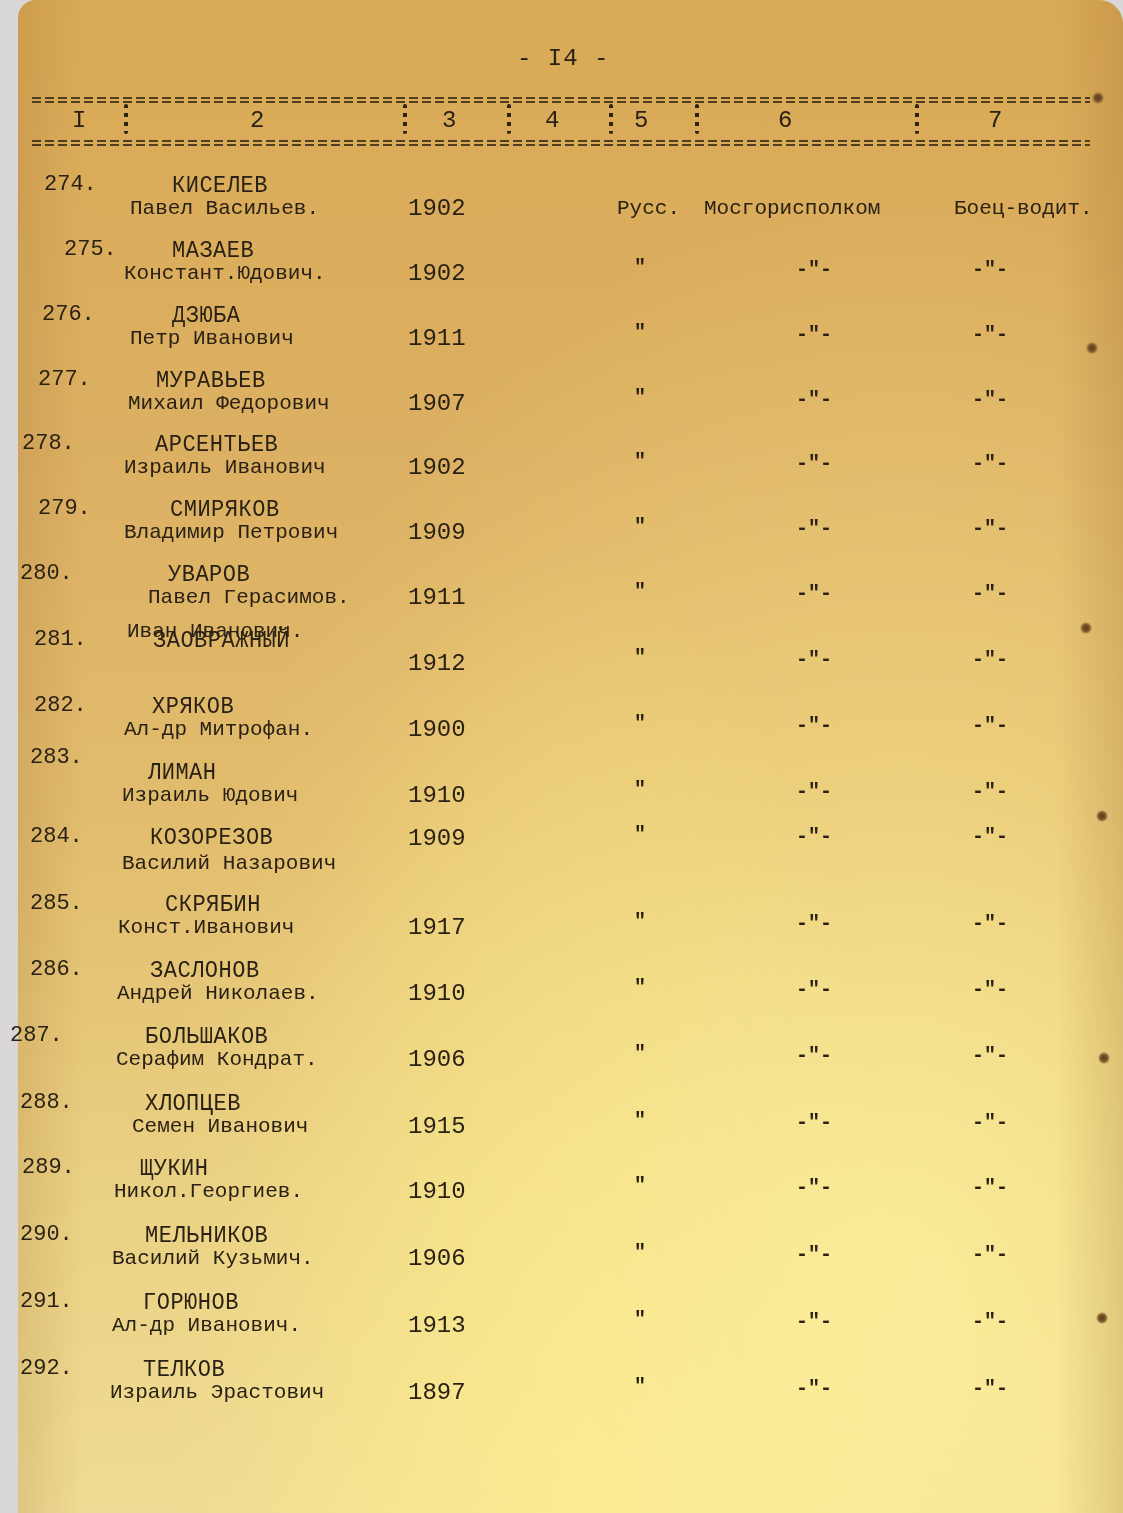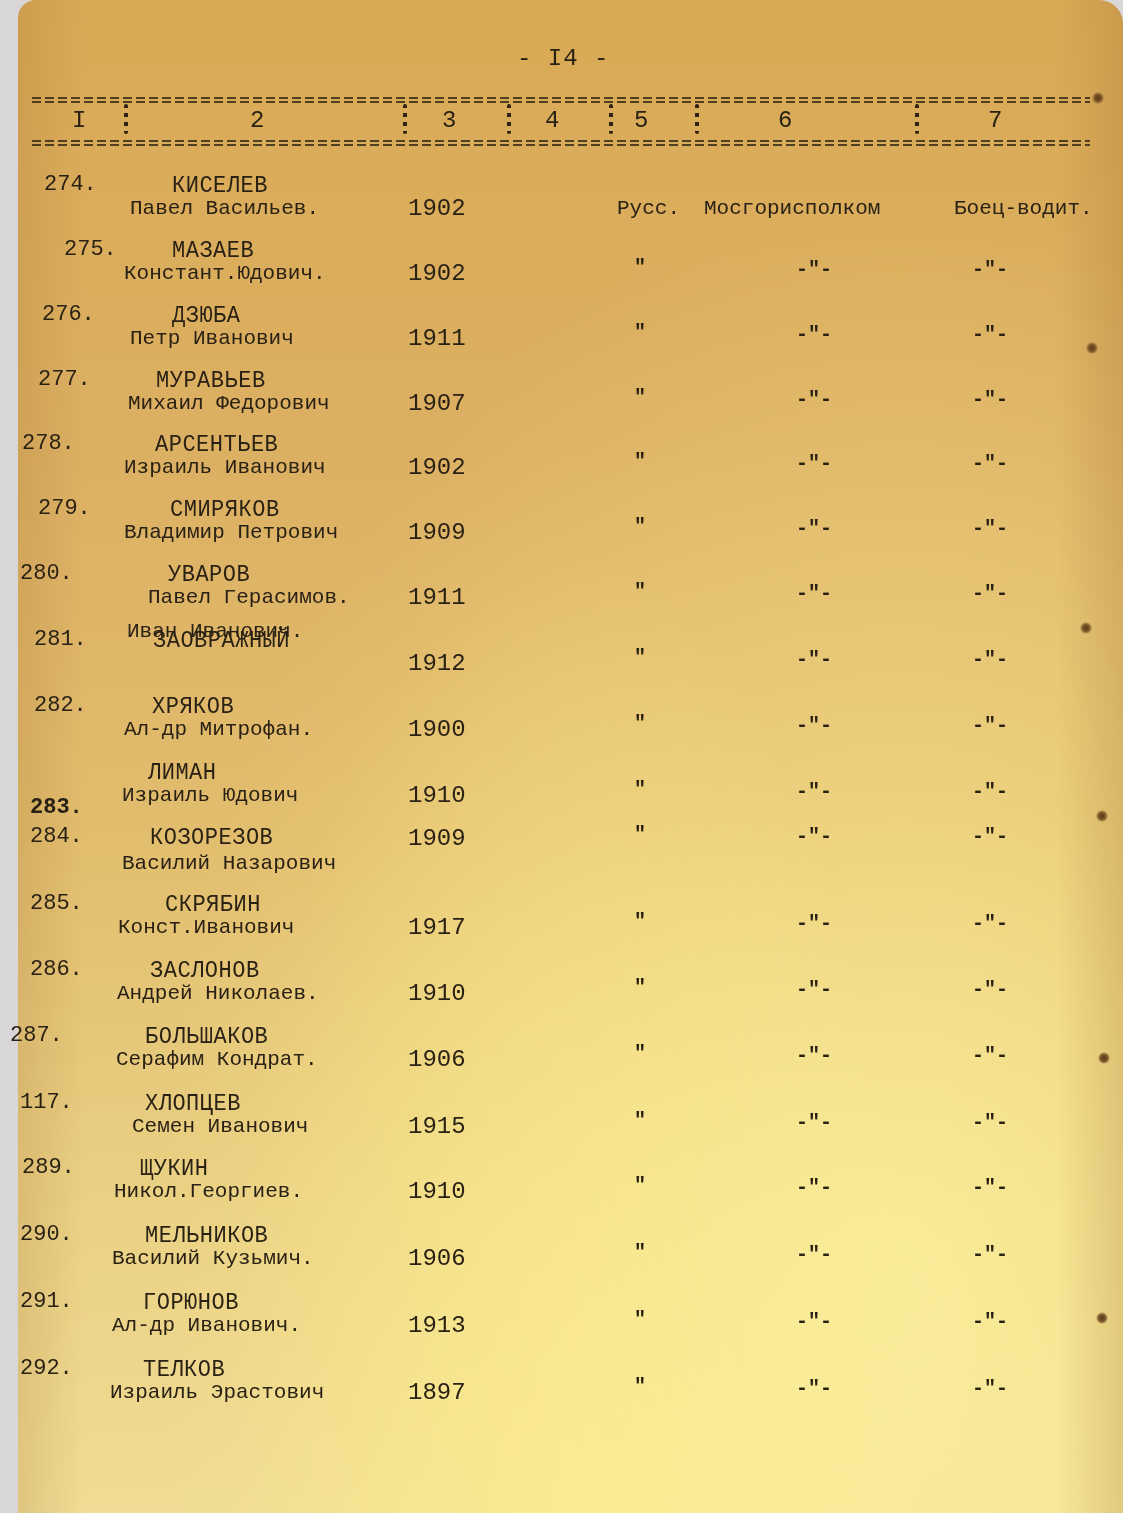--- a/index.html
+++ b/index.html
@@ -135,21 +135,21 @@
     <div class="abs ditto" style="left: 634px; top: 646px;">"</div>
     <div class="abs ditto" style="left: 796px; top: 648px;">-"-</div>
     <div class="abs ditto" style="left: 972px; top: 648px;">-"-</div>
     <div class="abs row-num" style="left: 34px; top: 693px;">282.</div>
     <div class="abs surname" style="left: 152px; top: 694px;">ХРЯКОВ</div>
     <div class="abs given" style="left: 124px; top: 718px;">Ал-др Митрофан.</div>
     <div class="abs year" style="left: 408px; top: 716px;">1900</div>
     <div class="abs ditto" style="left: 634px; top: 712px;">"</div>
     <div class="abs ditto" style="left: 796px; top: 714px;">-"-</div>
     <div class="abs ditto" style="left: 972px; top: 714px;">-"-</div>
-    <div class="abs row-num" style="left: 30px; top: 795px; font-weight: bold;">283.</div>
+    <div class="abs row-num" style="left: 30px; top: 745px;">283.</div>
     <div class="abs surname" style="left: 148px; top: 760px;">ЛИМАН</div>
     <div class="abs given" style="left: 122px; top: 784px;">Израиль Юдович</div>
     <div class="abs year" style="left: 408px; top: 782px;">1910</div>
     <div class="abs ditto" style="left: 634px; top: 778px;">"</div>
     <div class="abs ditto" style="left: 796px; top: 780px;">-"-</div>
     <div class="abs ditto" style="left: 972px; top: 780px;">-"-</div>
     <div class="abs row-num" style="left: 30px; top: 824px;">284.</div>
     <div class="abs surname" style="left: 150px; top: 825px;">КОЗОРЕЗОВ</div>
     <div class="abs given" style="left: 122px; top: 852px;">Василий Назарович</div>
     <div class="abs year" style="left: 408px; top: 825px;">1909</div>
@@ -170,21 +170,21 @@
     <div class="abs ditto" style="left: 634px; top: 976px;">"</div>
     <div class="abs ditto" style="left: 796px; top: 978px;">-"-</div>
     <div class="abs ditto" style="left: 972px; top: 978px;">-"-</div>
     <div class="abs row-num" style="left: 10px; top: 1023px;">287.</div>
     <div class="abs surname" style="left: 145px; top: 1024px;">БОЛЬШАКОВ</div>
     <div class="abs given" style="left: 116px; top: 1048px;">Серафим Кондрат.</div>
     <div class="abs year" style="left: 408px; top: 1046px;">1906</div>
     <div class="abs ditto" style="left: 634px; top: 1042px;">"</div>
     <div class="abs ditto" style="left: 796px; top: 1044px;">-"-</div>
     <div class="abs ditto" style="left: 972px; top: 1044px;">-"-</div>
-    <div class="abs row-num" style="left: 20px; top: 1090px;">117.</div>
+    <div class="abs row-num" style="left: 20px; top: 1090px;">288.</div>
     <div class="abs surname" style="left: 145px; top: 1091px;">ХЛОПЦЕВ</div>
     <div class="abs given" style="left: 132px; top: 1115px;">Семен Иванович</div>
     <div class="abs year" style="left: 408px; top: 1113px;">1915</div>
     <div class="abs ditto" style="left: 634px; top: 1109px;">"</div>
     <div class="abs ditto" style="left: 796px; top: 1111px;">-"-</div>
     <div class="abs ditto" style="left: 972px; top: 1111px;">-"-</div>
     <div class="abs row-num" style="left: 22px; top: 1155px;">289.</div>
     <div class="abs surname" style="left: 140px; top: 1156px;">ЩУКИН</div>
     <div class="abs given" style="left: 114px; top: 1180px;">Никол.Георгиев.</div>
     <div class="abs year" style="left: 408px; top: 1178px;">1910</div>

